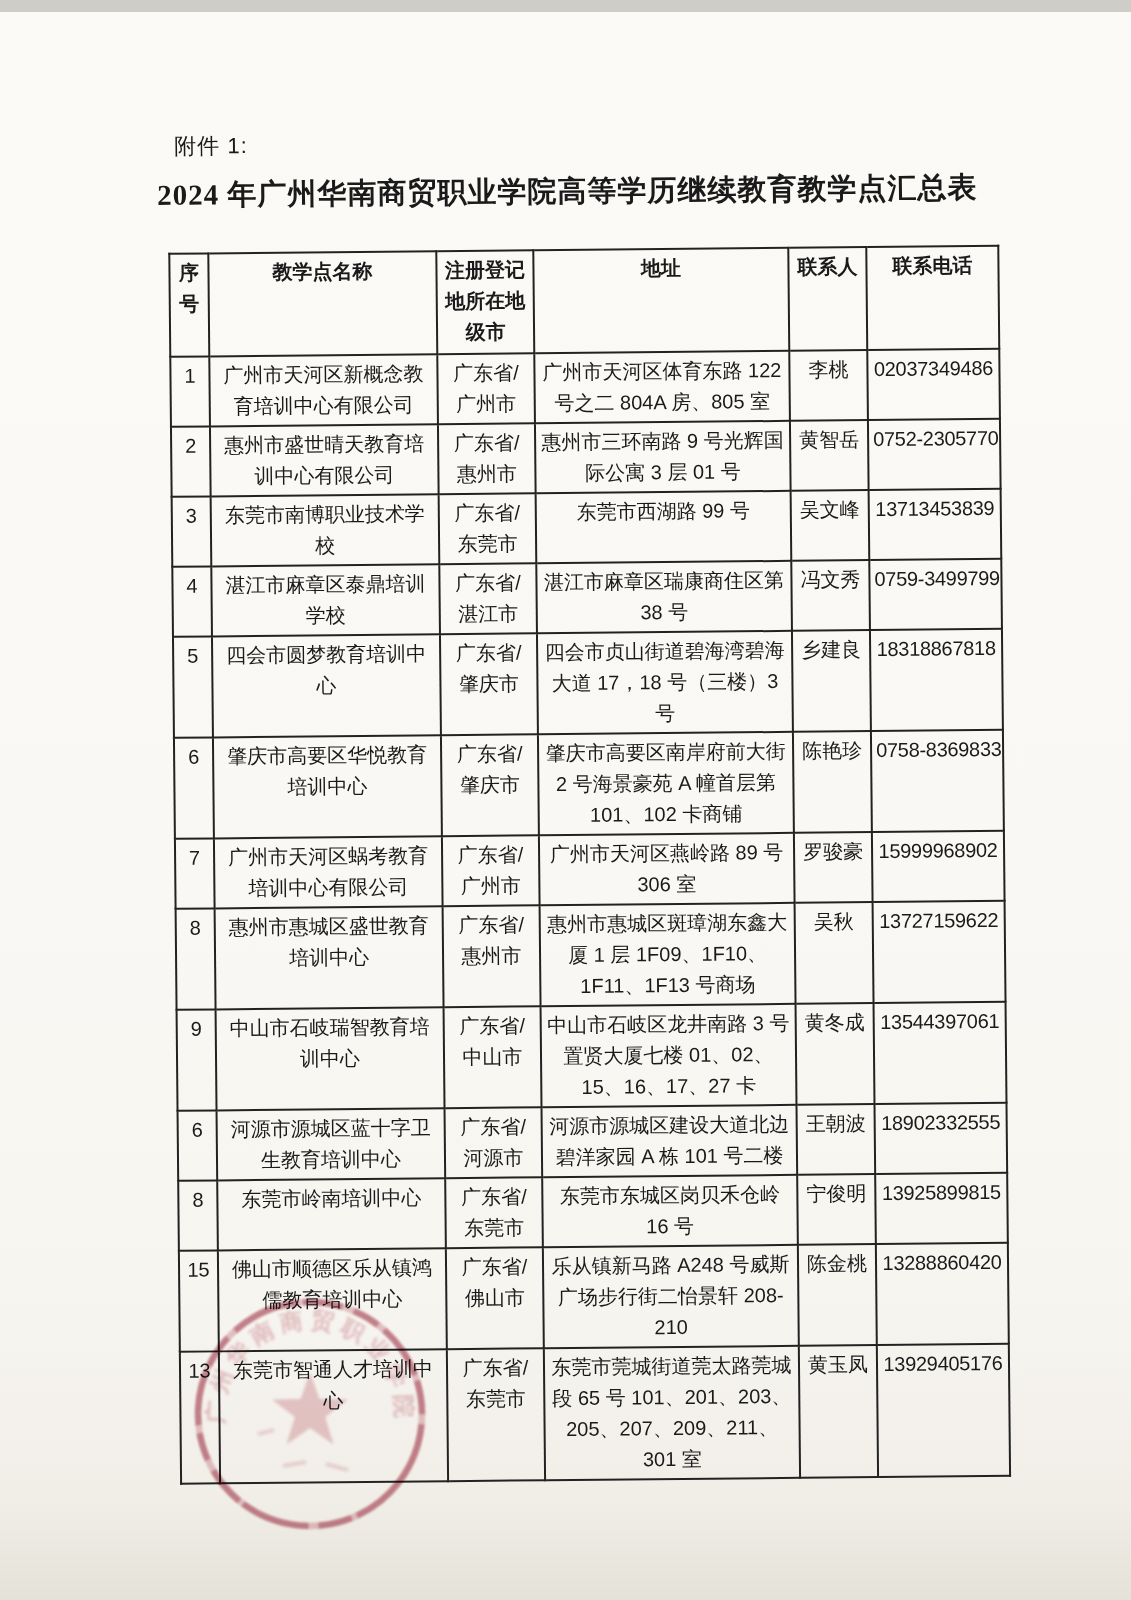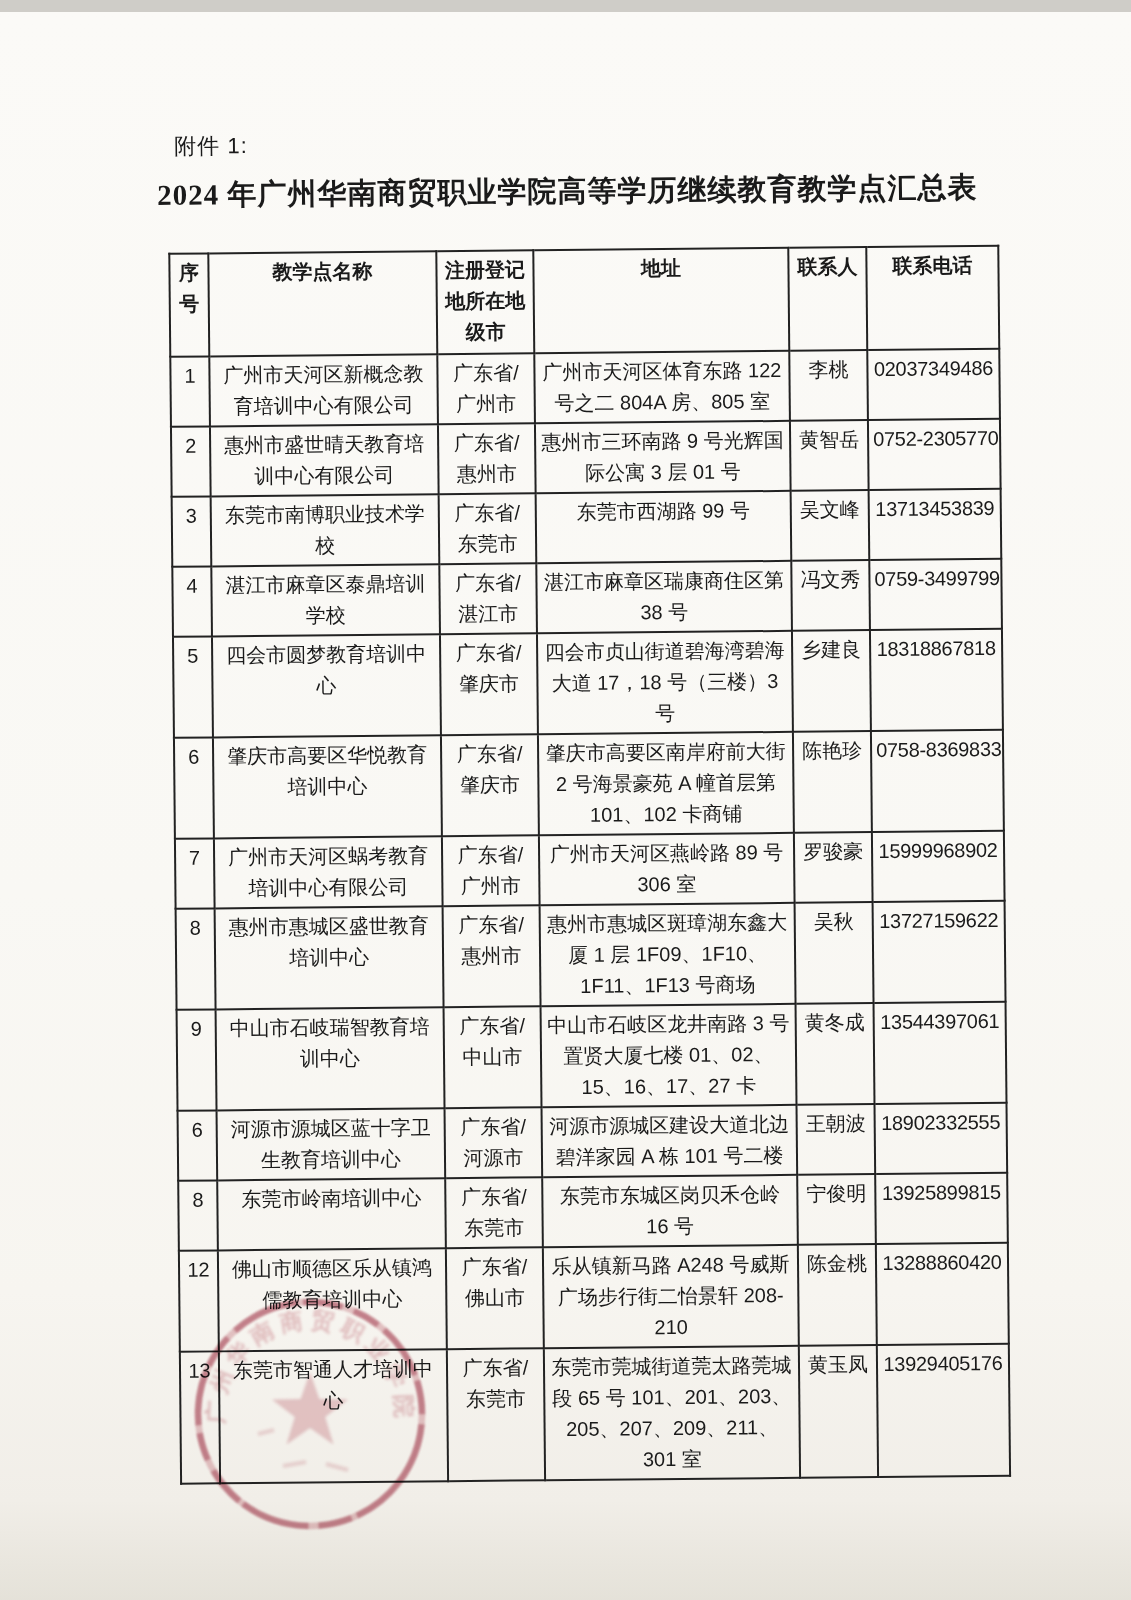--- a/index.html
+++ b/index.html
@@ -209,21 +209,21 @@
           <tr>
     <td class="c-no">8</td>
     <td class="c-name">东莞市岭南培训中心</td>
     <td class="c-region pre">广东省/
 东莞市</td>
     <td class="c-address">东莞市东城区岗贝禾仓岭 16 号</td>
     <td class="c-contact">宁俊明</td>
     <td class="c-phone">13925899815</td>
   </tr>
           <tr>
-    <td class="c-no">12</td>
+    <td class="c-no">15</td>
     <td class="c-name">佛山市顺德区乐从镇鸿儒教育培训中心</td>
     <td class="c-region pre">广东省/
 佛山市</td>
     <td class="c-address">乐从镇新马路 A248 号威斯广场步行街二怡景轩 208-210</td>
     <td class="c-contact">陈金桃</td>
     <td class="c-phone">13288860420</td>
   </tr>
           <tr>
     <td class="c-no">13</td>
     <td class="c-name">东莞市智通人才培训中心</td>

